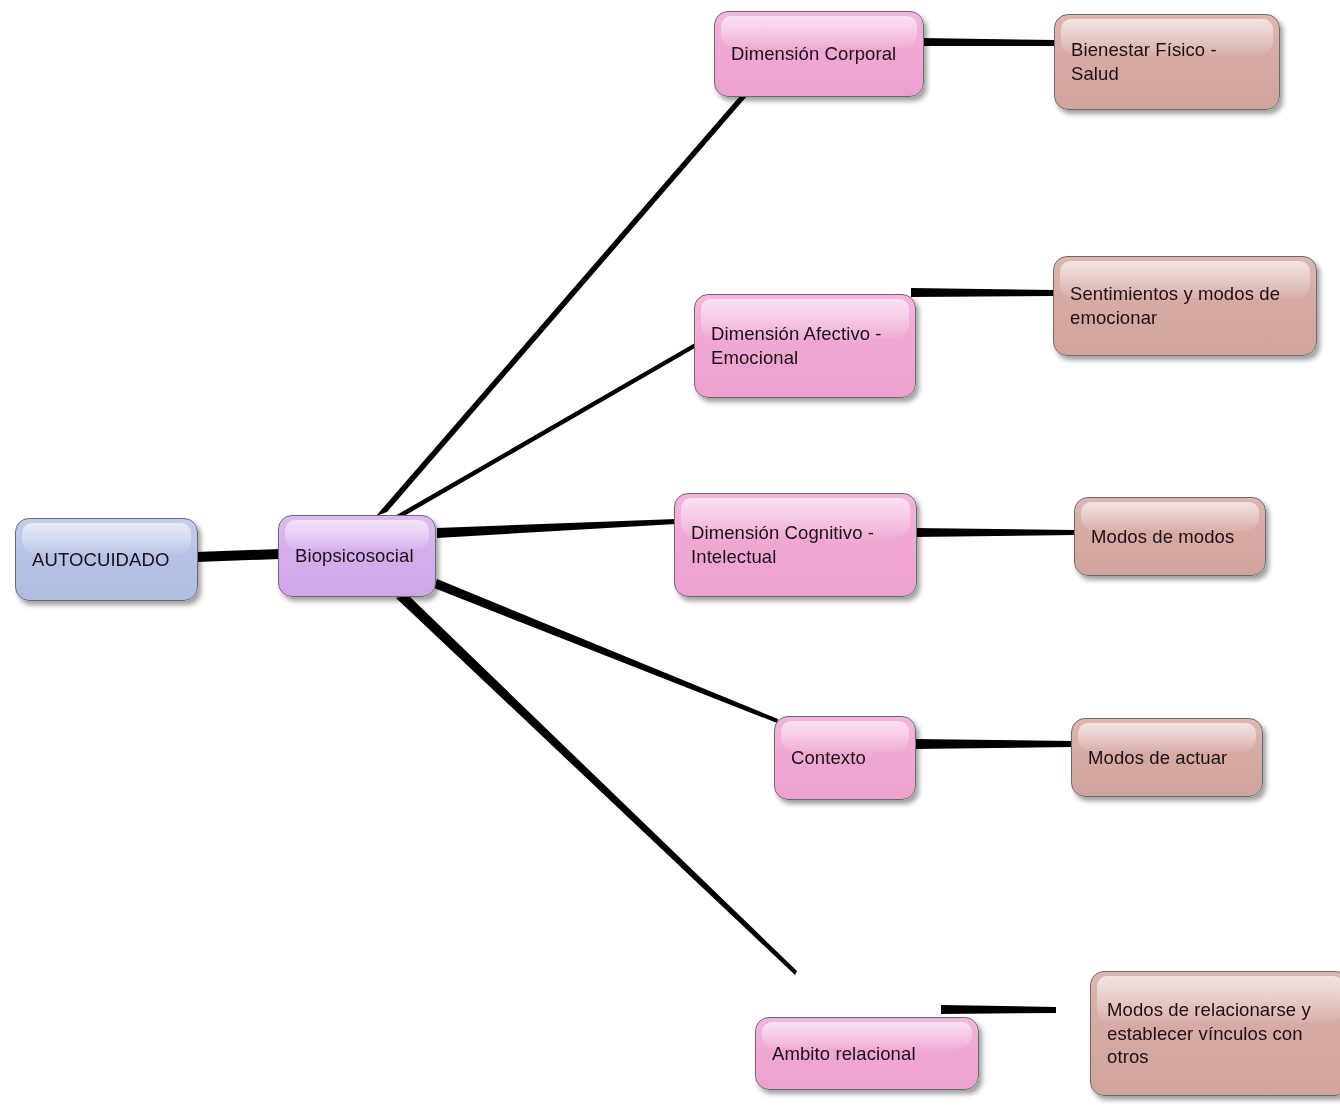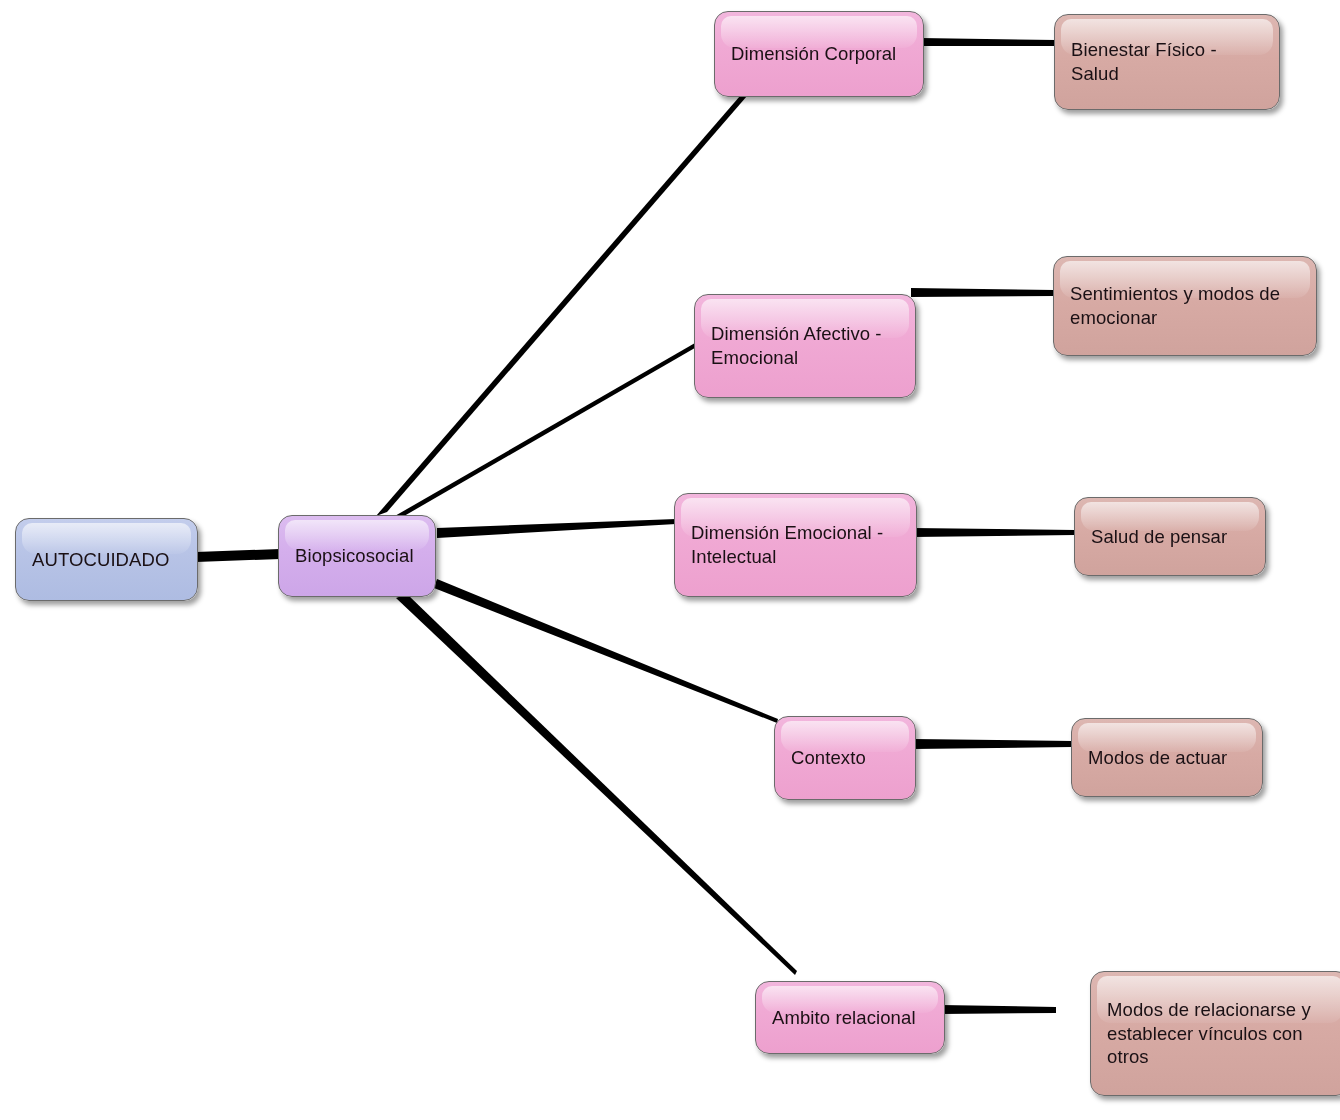--- a/index.html
+++ b/index.html
@@ -121,39 +121,39 @@
     <span class="label">Dimensión Afectivo - Emocional</span>
   </div>
 
   <div class="node leaf-node" style="left:1053px; top:256px; width:264px; height:100px;justify-content:flex-end;">
     <span class="gloss"></span>
     <span class="label">Sentimientos y modos de emocionar</span>
   </div>
 
   <div class="node branch-node" style="left:674px; top:493px; width:243px; height:104px;">
     <span class="gloss"></span>
-    <span class="label">Dimensión Emocional - Intelectual</span>
+    <span class="label">Dimensión Cognitivo - Intelectual</span>
   </div>
 
   <div class="node leaf-node" style="left:1074px; top:497px; width:192px; height:79px;">
     <span class="gloss"></span>
-    <span class="label">Salud de pensar</span>
+    <span class="label">Modos de modos</span>
   </div>
 
   <div class="node leaf-node" style="left:1071px; top:718px; width:192px; height:79px;">
     <span class="gloss"></span>
     <span class="label">Modos de actuar</span>
   </div>
 
   <div class="node branch-node" style="left:774px; top:716px; width:142px; height:84px;">
     <span class="gloss"></span>
     <span class="label">Contexto</span>
   </div>
 
-  <div class="node branch-node" style="left:755px; top:981px; width:190px; height:73px;">
+  <div class="node branch-node" style="left:755px; top:1017px; width:224px; height:73px;">
     <span class="gloss"></span>
     <span class="label">Ambito relacional</span>
   </div>
 
   <div class="node leaf-node" style="left:1054px; top:971px; width:260px; height:125px;margin-left:36px;">
     <span class="gloss"></span>
     <span class="label">Modos de relacionarse y establecer vínculos con otros</span>
   </div>
 
 </div>

